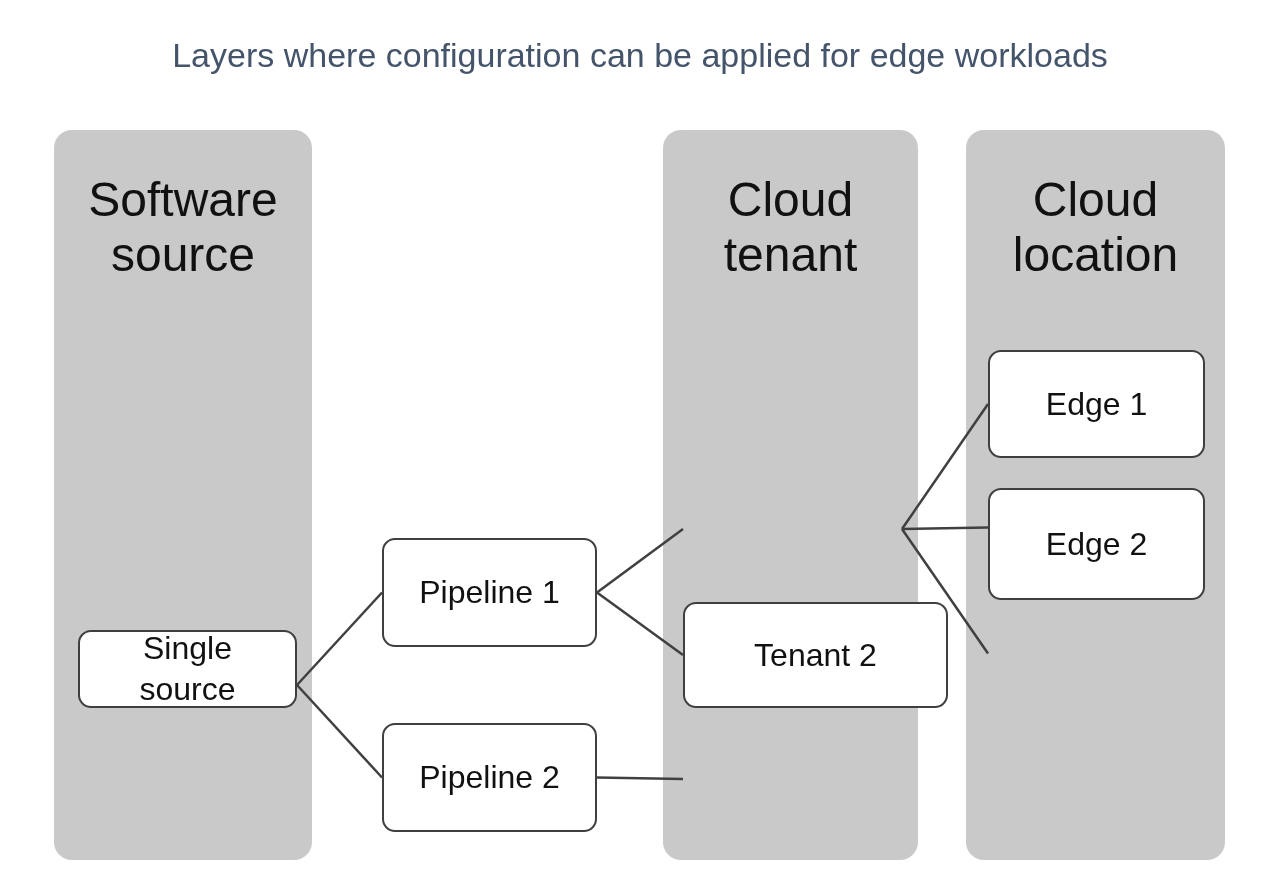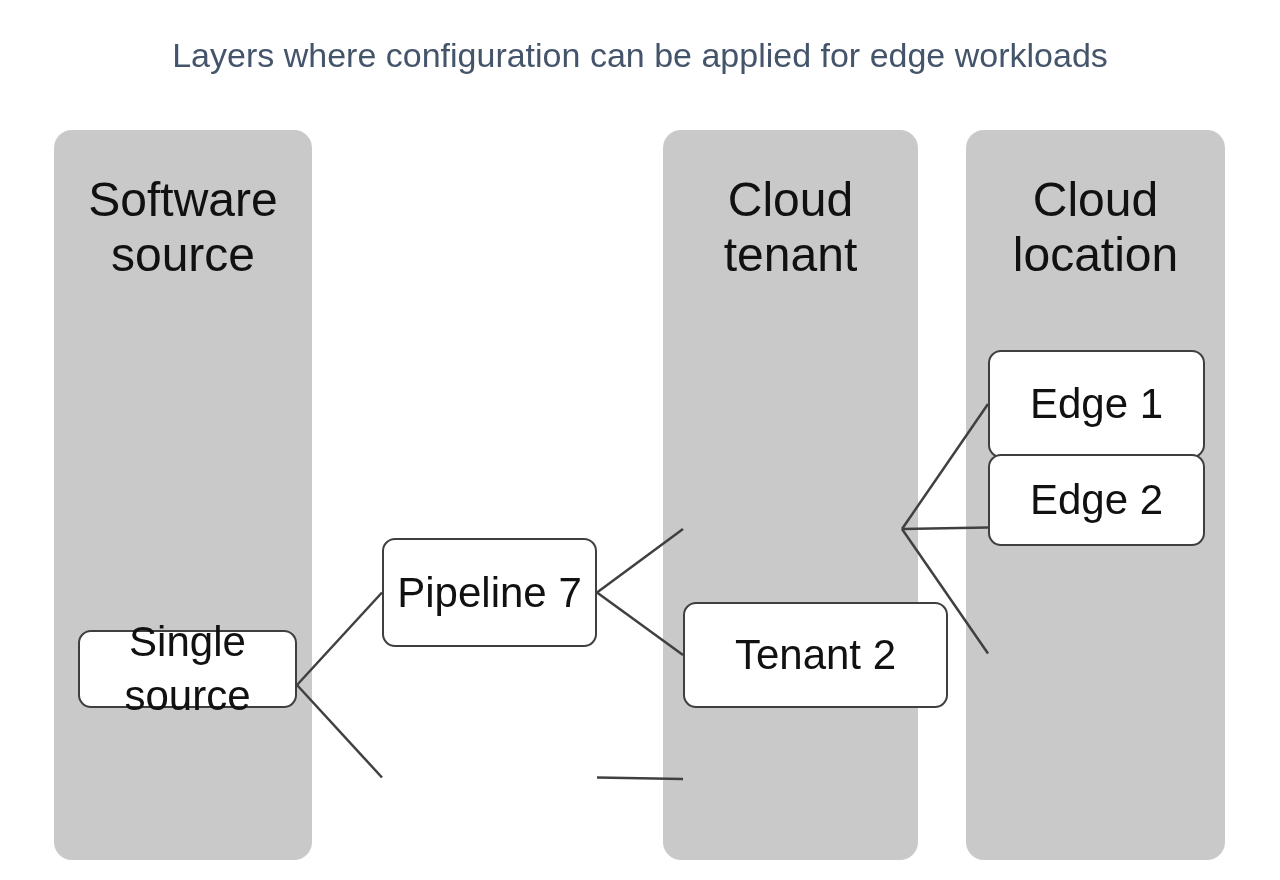--- a/index.html
+++ b/index.html
@@ -24,30 +24,30 @@
   .c4{left:966px;width:259px}
   .col-header{
     padding-top:42px;text-align:center;font-size:48px;line-height:1.15;
     color:var(--label-color);white-space:pre-line;
   }
   #connectors{position:absolute;left:0;top:0;width:1280px;height:880px;z-index:2;}
   .node{
     position:absolute;z-index:3;background:var(--node-fill);
     border:2.5px solid var(--node-border);border-radius:13px;box-sizing:border-box;
     display:flex;align-items:center;justify-content:center;text-align:center;
-    font-size:42px;line-height:1.28;color:var(--label-color);white-space:pre-line;
+    font-size:32px;line-height:1.28;color:var(--label-color);white-space:pre-line;
   }
   .n-single-source{left:78px;top:630px;width:219px;height:78px}
   .n-pipeline-1{left:382px;top:538px;width:215px;height:109px}
   .n-pipeline-2{left:382px;top:723px;width:215px;height:109px}
   .n-tenant-1{left:683px;top:475px;width:219px;height:108px}
   .n-tenant-2{left:683px;top:602px;width:265px;height:106px}
   .n-tenant-3{left:683px;top:725px;width:219px;height:108px}
   .n-edge-1{left:988px;top:350px;width:217px;height:108px}
-  .n-edge-2{left:988px;top:454px;width:217px;height:92px}
+  .n-edge-2{left:988px;top:488px;width:217px;height:112px}
   .n-edge-3{left:988px;top:600px;width:217px;height:107px}
 </style>
 </head>
 <body>
 
 <div class="canvas" style="--title-color: #44546a; --column-fill: #c9c9c9; --node-fill: #ffffff; --node-border: #3f3f3f; --connector: #404040; --label-color: #111111;">
 
   <div class="title">Layers where configuration can be applied for edge workloads</div>
 
   <div class="column c1">
@@ -69,18 +69,19 @@
       <line x1="597" y1="592.5" x2="683" y2="529" stroke="#404040" stroke-width="2.5"></line>
       <line x1="597" y1="592.5" x2="683" y2="655" stroke="#404040" stroke-width="2.5"></line>
       <line x1="597" y1="777.5" x2="683" y2="779" stroke="#404040" stroke-width="2.5"></line>
       <line x1="902" y1="529" x2="988" y2="404" stroke="#404040" stroke-width="2.5"></line>
       <line x1="902" y1="529" x2="988" y2="527.5" stroke="#404040" stroke-width="2.5"></line>
       <line x1="902" y1="529" x2="988" y2="653.5" stroke="#404040" stroke-width="2.5"></line>
     </svg>
 
   <div class="node n-single-source">Single
 source</div>
-  <div class="node n-pipeline-1">Pipeline 7</div>
+  <div class="node n-pipeline-1">Pipeline 1</div>
+  <div class="node n-pipeline-2">Pipeline 2</div>
   <div class="node n-tenant-2">Tenant 2</div>
   <div class="node n-edge-1">Edge 1</div>
   <div class="node n-edge-2">Edge 2</div>
 
 </div>
 
 </body></html>

